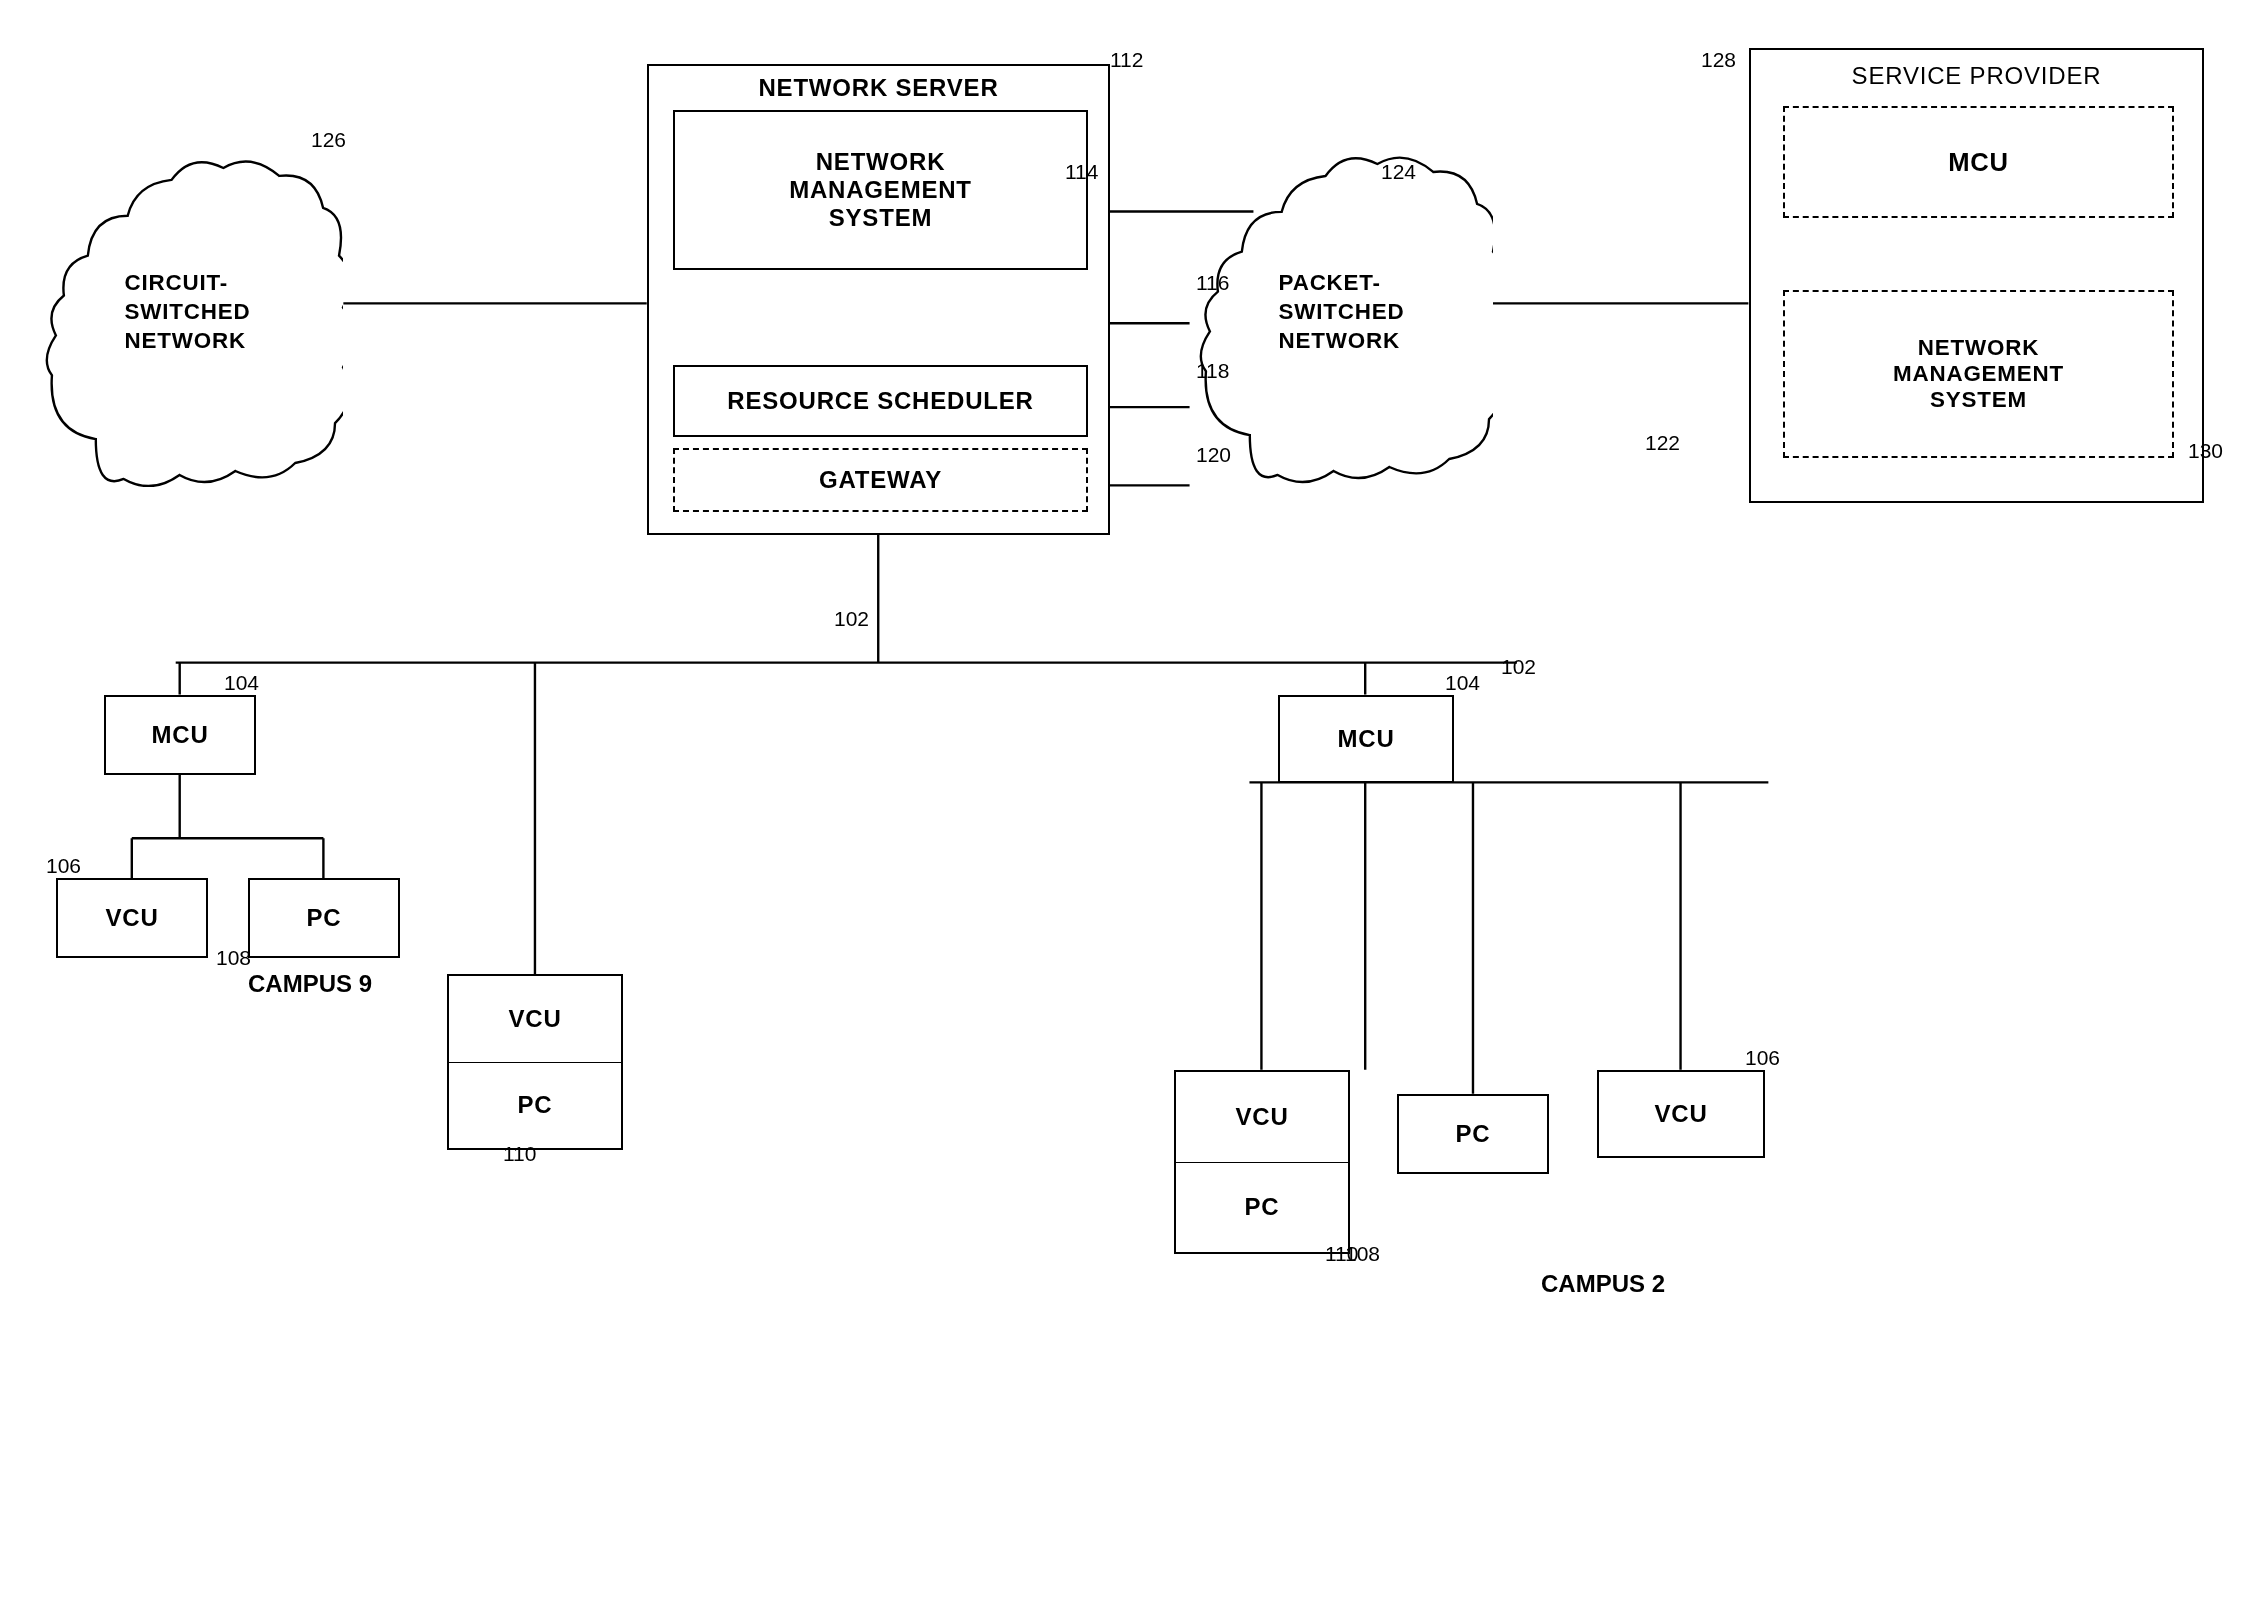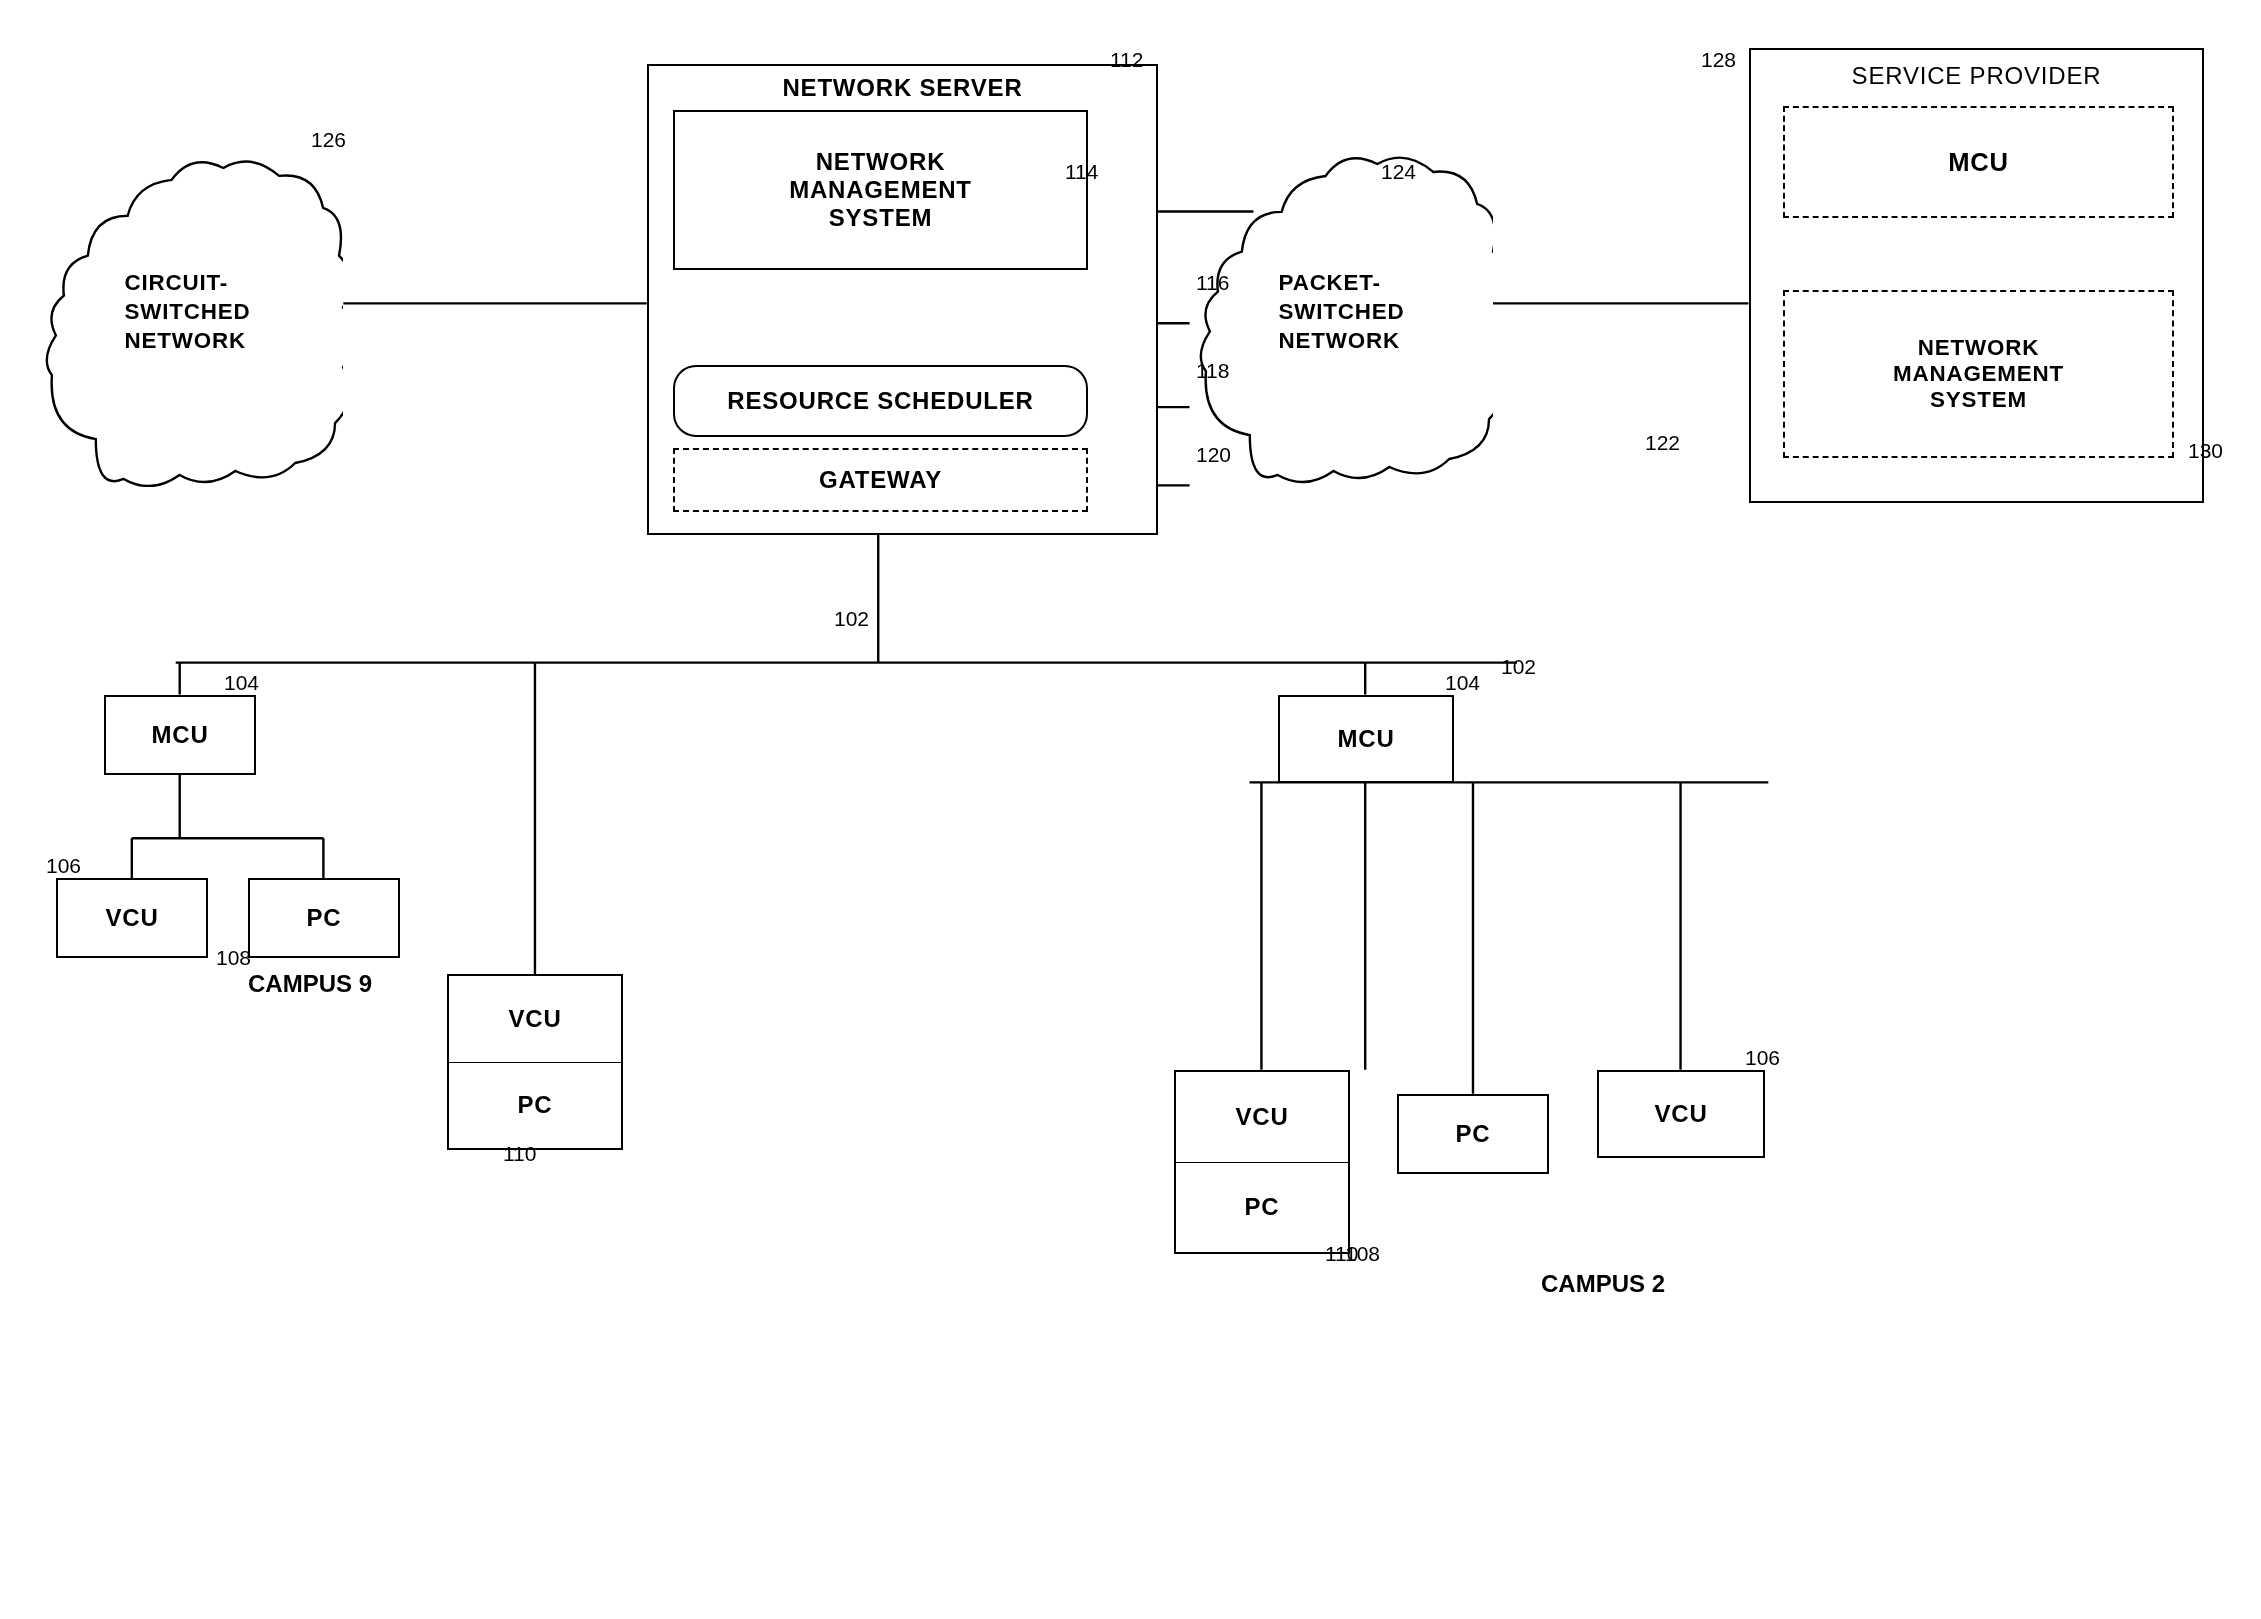--- a/index.html
+++ b/index.html
@@ -126,29 +126,29 @@
 
   <div class="cloud" style="left:1190px; top:136px; width:303px; height:351px;">
     <svg viewBox="0 0 380 440" xmlns="http://www.w3.org/2000/svg">
       <path d="M75,375 Q15,365 20,295 Q5,275 25,245 Q10,215 35,195 Q30,155 65,145 Q70,95 115,95 Q125,55 170,50 Q195,15 235,35 Q270,15 305,45 Q350,40 360,85 Q390,95 380,145 Q405,170 385,210 Q410,245 385,285 Q405,325 375,355 Q375,395 325,405 Q295,435 250,415 Q215,440 180,420 Q145,445 110,425 Q75,440 75,375 Z" fill="white" stroke="black" stroke-width="3"></path>
     </svg>
     <div class="cloud-label">
       PACKET-<br>SWITCHED<br>NETWORK
     </div>
   </div>
 
-  <div class="box" style="left:647px; top:64px; width:511px; height:471px; font-size:25.6px; align-items:flex-start; padding-top:0; padding-left:12px; font-size:21px;">
+  <div class="box" style="left:647px; top:64px; width:463px; height:471px; font-size:25.6px; align-items:flex-start; padding-top:0; padding-left:12px; font-size:21px;">
     <span style="position:absolute; top:8px; left:50%; transform:translateX(-50%); font-size:24px; font-weight:bold; white-space:nowrap;">NETWORK SERVER</span>
 
     <div class="box" style="position:absolute; left:24px; top:44px; width:415px; height:160px; font-size:24px;">
       NETWORK<br>MANAGEMENT<br>SYSTEM
     </div>
 
 
-    <div class="box" style="position:absolute; left:24px; top:299px; width:415px; height:72px; font-size:24px;border-radius:23px;">
+    <div class="box" style="position:absolute; left:24px; top:299px; width:415px; height:72px; font-size:24px;">
       RESOURCE SCHEDULER
     </div>
 
     <div class="box box-dashed" style="position:absolute; left:24px; top:382px; width:415px; height:64px; font-size:24px;">
       GATEWAY
     </div>
   </div>
 
   <div class="box" style="left:1749px; top:48px; width:455px; height:455px;">
     <span style="position:absolute; top:12px; left:50%; transform:translateX(-50%); font-size:24px; font-weight:normal; white-space:nowrap; text-align:center;">SERVICE PROVIDER</span>

